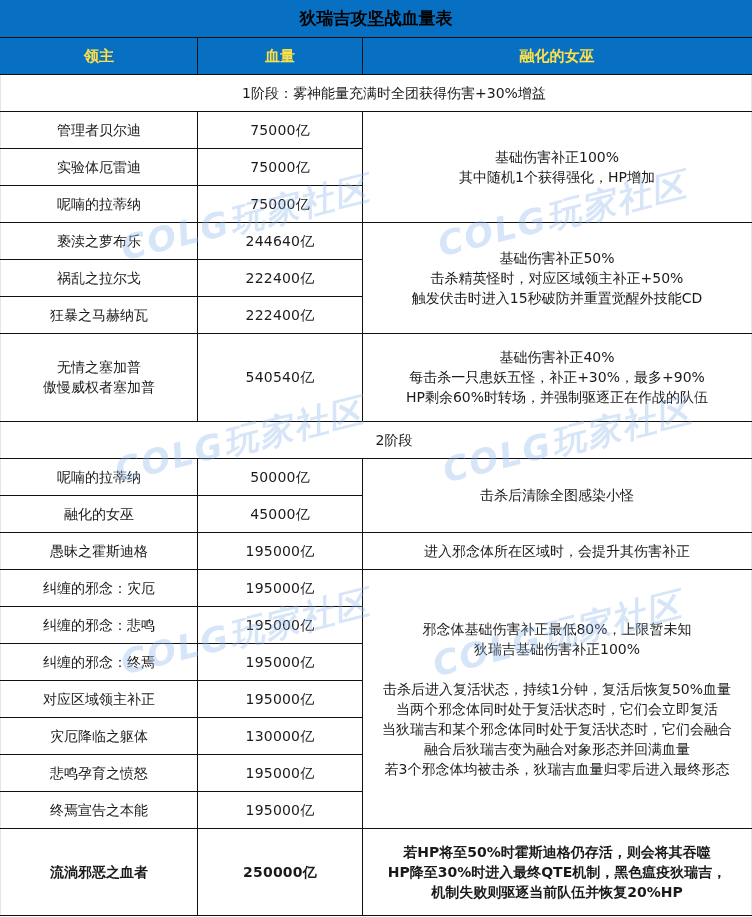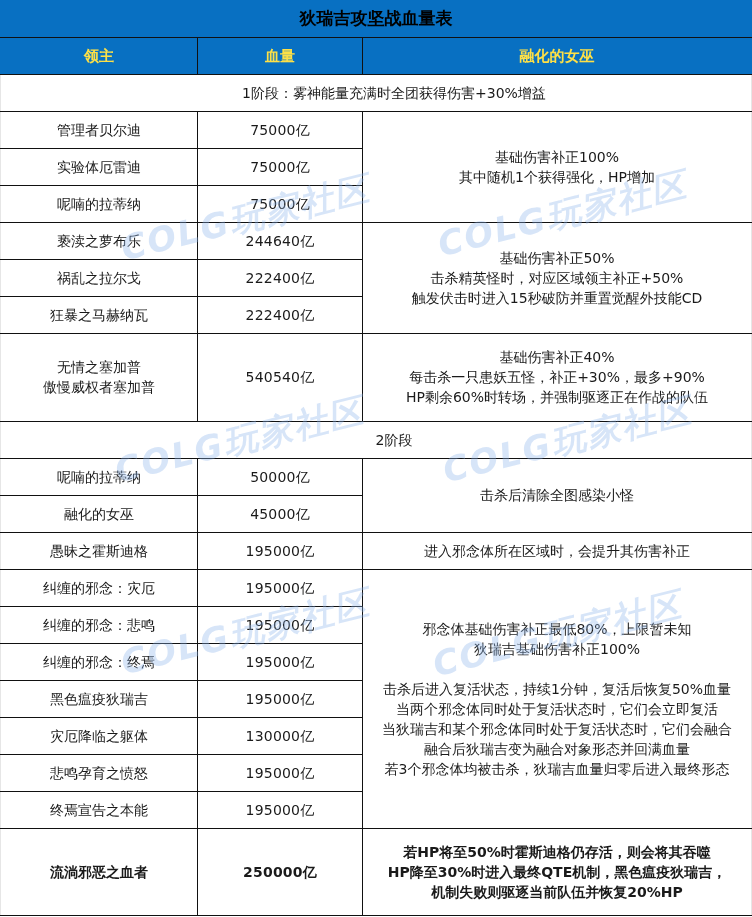--- a/index.html
+++ b/index.html
@@ -175,21 +175,21 @@
   </tr>
   <tr class="row">
     <td>纠缠的邪念：悲鸣</td>
     <td class="hp-cell">195000亿</td>
   </tr>
   <tr class="row">
     <td>纠缠的邪念：终焉</td>
     <td class="hp-cell">195000亿</td>
   </tr>
   <tr class="row">
-    <td>黑色瘟疫狄瑞吉</td>
+    <td>对应区域领主补正</td>
     <td class="hp-cell">195000亿</td>
   </tr>
   <tr class="row">
     <td>灾厄降临之躯体</td>
     <td class="hp-cell">130000亿</td>
   </tr>
   <tr class="row">
     <td>悲鸣孕育之愤怒</td>
     <td class="hp-cell">195000亿</td>
   </tr>

